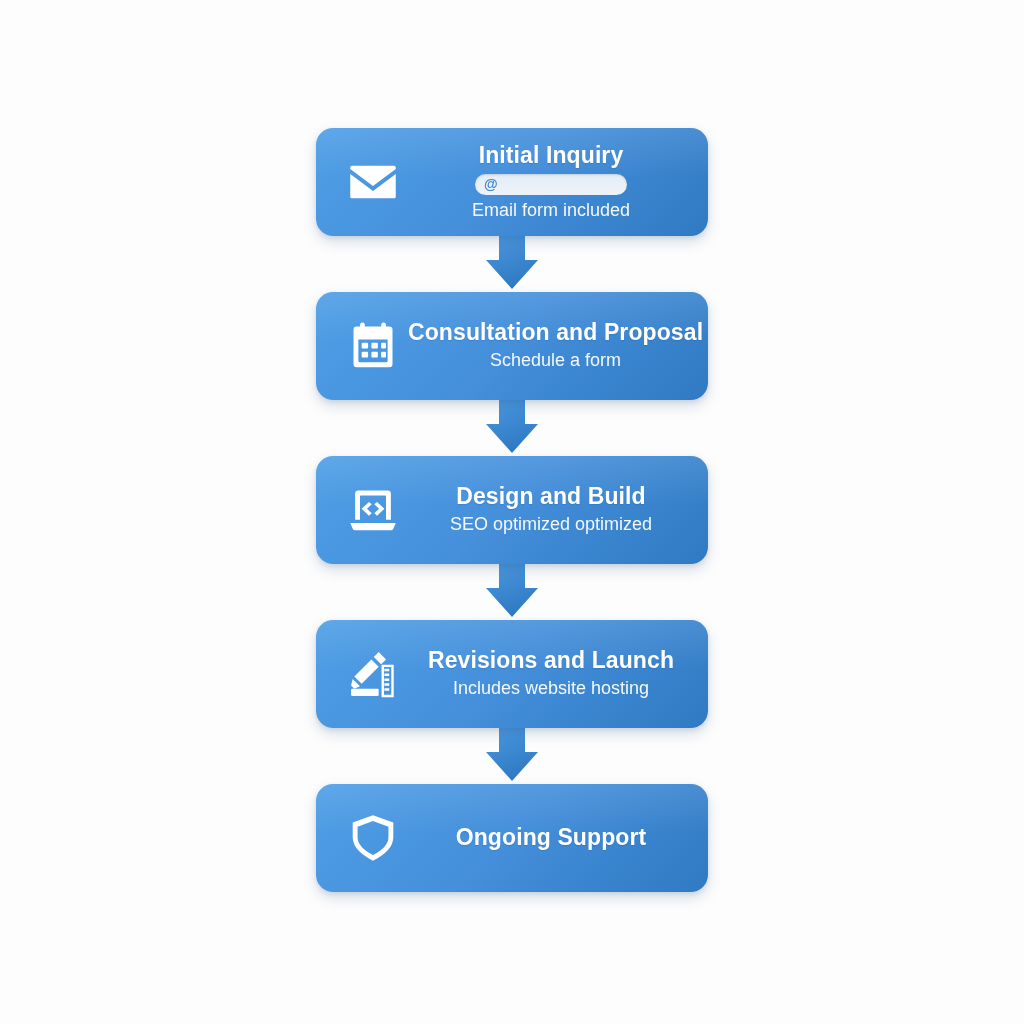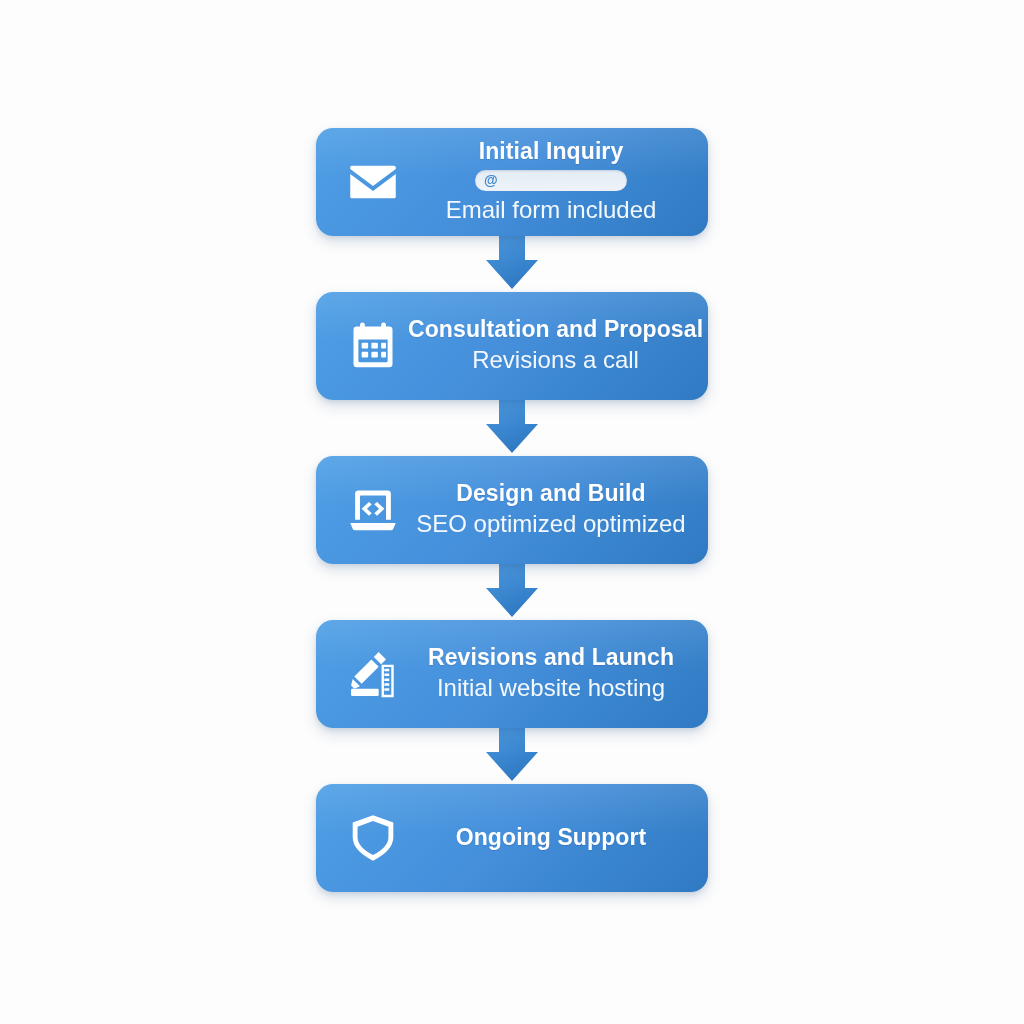--- a/index.html
+++ b/index.html
@@ -86,21 +86,21 @@
     font-weight: bold;
     line-height: 1.12;
     letter-spacing: 0.1px;
     text-align: center;
     text-shadow: 0 1px 1px rgba(20, 60, 110, 0.18);
     white-space: nowrap;
   }
 
   .card-subtitle {
     color: rgba(255,255,255,0.94);
-    font-size: 24px;
+    font-size: 18px;
     font-weight: normal;
     line-height: 1.2;
     text-align: center;
     margin-top: 4px;
     white-space: nowrap;
   }
 
   
   .email-pill {
     width: 152px;
@@ -180,21 +180,21 @@
           <rect x="18" y="28" width="8" height="7" rx="1.2"></rect>
           <rect x="30" y="28" width="8" height="7" rx="1.2"></rect>
           <rect x="42" y="28" width="6" height="7" rx="1.2"></rect>
           <rect x="18" y="39" width="8" height="7" rx="1.2"></rect>
           <rect x="30" y="39" width="8" height="7" rx="1.2"></rect>
           <rect x="42" y="39" width="6" height="7" rx="1.2"></rect>
         </svg>
       </span>
       <div class="card-text">
         <div class="card-title">Consultation and Proposal</div>
-        <div class="card-subtitle">Revisions a call</div>
+        <div class="card-subtitle">Schedule a form</div>
       </div>
     </div>
 
     <div class="arrow-connector">
       <svg viewBox="0 0 60 56" aria-hidden="true">
         <defs>
           <linearGradient id="ag2" x1="0" y1="0" x2="0.35" y2="1">
             <stop offset="0%" stop-color="#4d9ae2"></stop>
             <stop offset="100%" stop-color="#2f7ac2"></stop>
           </linearGradient>
@@ -237,21 +237,21 @@
           <path d="M39 5 L48 14 L42 20 L33 11 Z"></path>
           <path d="M30 14 L39 23 L18 44 L9 35 Z"></path>
           <path d="M7 38 L16 47 L9 50 L5 46 Z"></path>
           <rect x="5" y="50" width="34" height="9" rx="1.5"></rect>
           <path d="M44 22 L56 22 L56 59 L44 59 Z M46 27 L52 27 M46 33 L52 33
                    M46 39 L52 39 M46 45 L52 45 M46 51 L52 51" fill="none" stroke="#ffffff" stroke-width="3"></path>
         </svg>
       </span>
       <div class="card-text">
         <div class="card-title">Revisions and Launch</div>
-        <div class="card-subtitle">Initial website hosting</div>
+        <div class="card-subtitle">Includes website hosting</div>
       </div>
     </div>
 
     <div class="arrow-connector">
       <svg viewBox="0 0 60 56" aria-hidden="true">
         <defs>
           <linearGradient id="ag4" x1="0" y1="0" x2="0.35" y2="1">
             <stop offset="0%" stop-color="#4d9ae2"></stop>
             <stop offset="100%" stop-color="#2f7ac2"></stop>
           </linearGradient>

